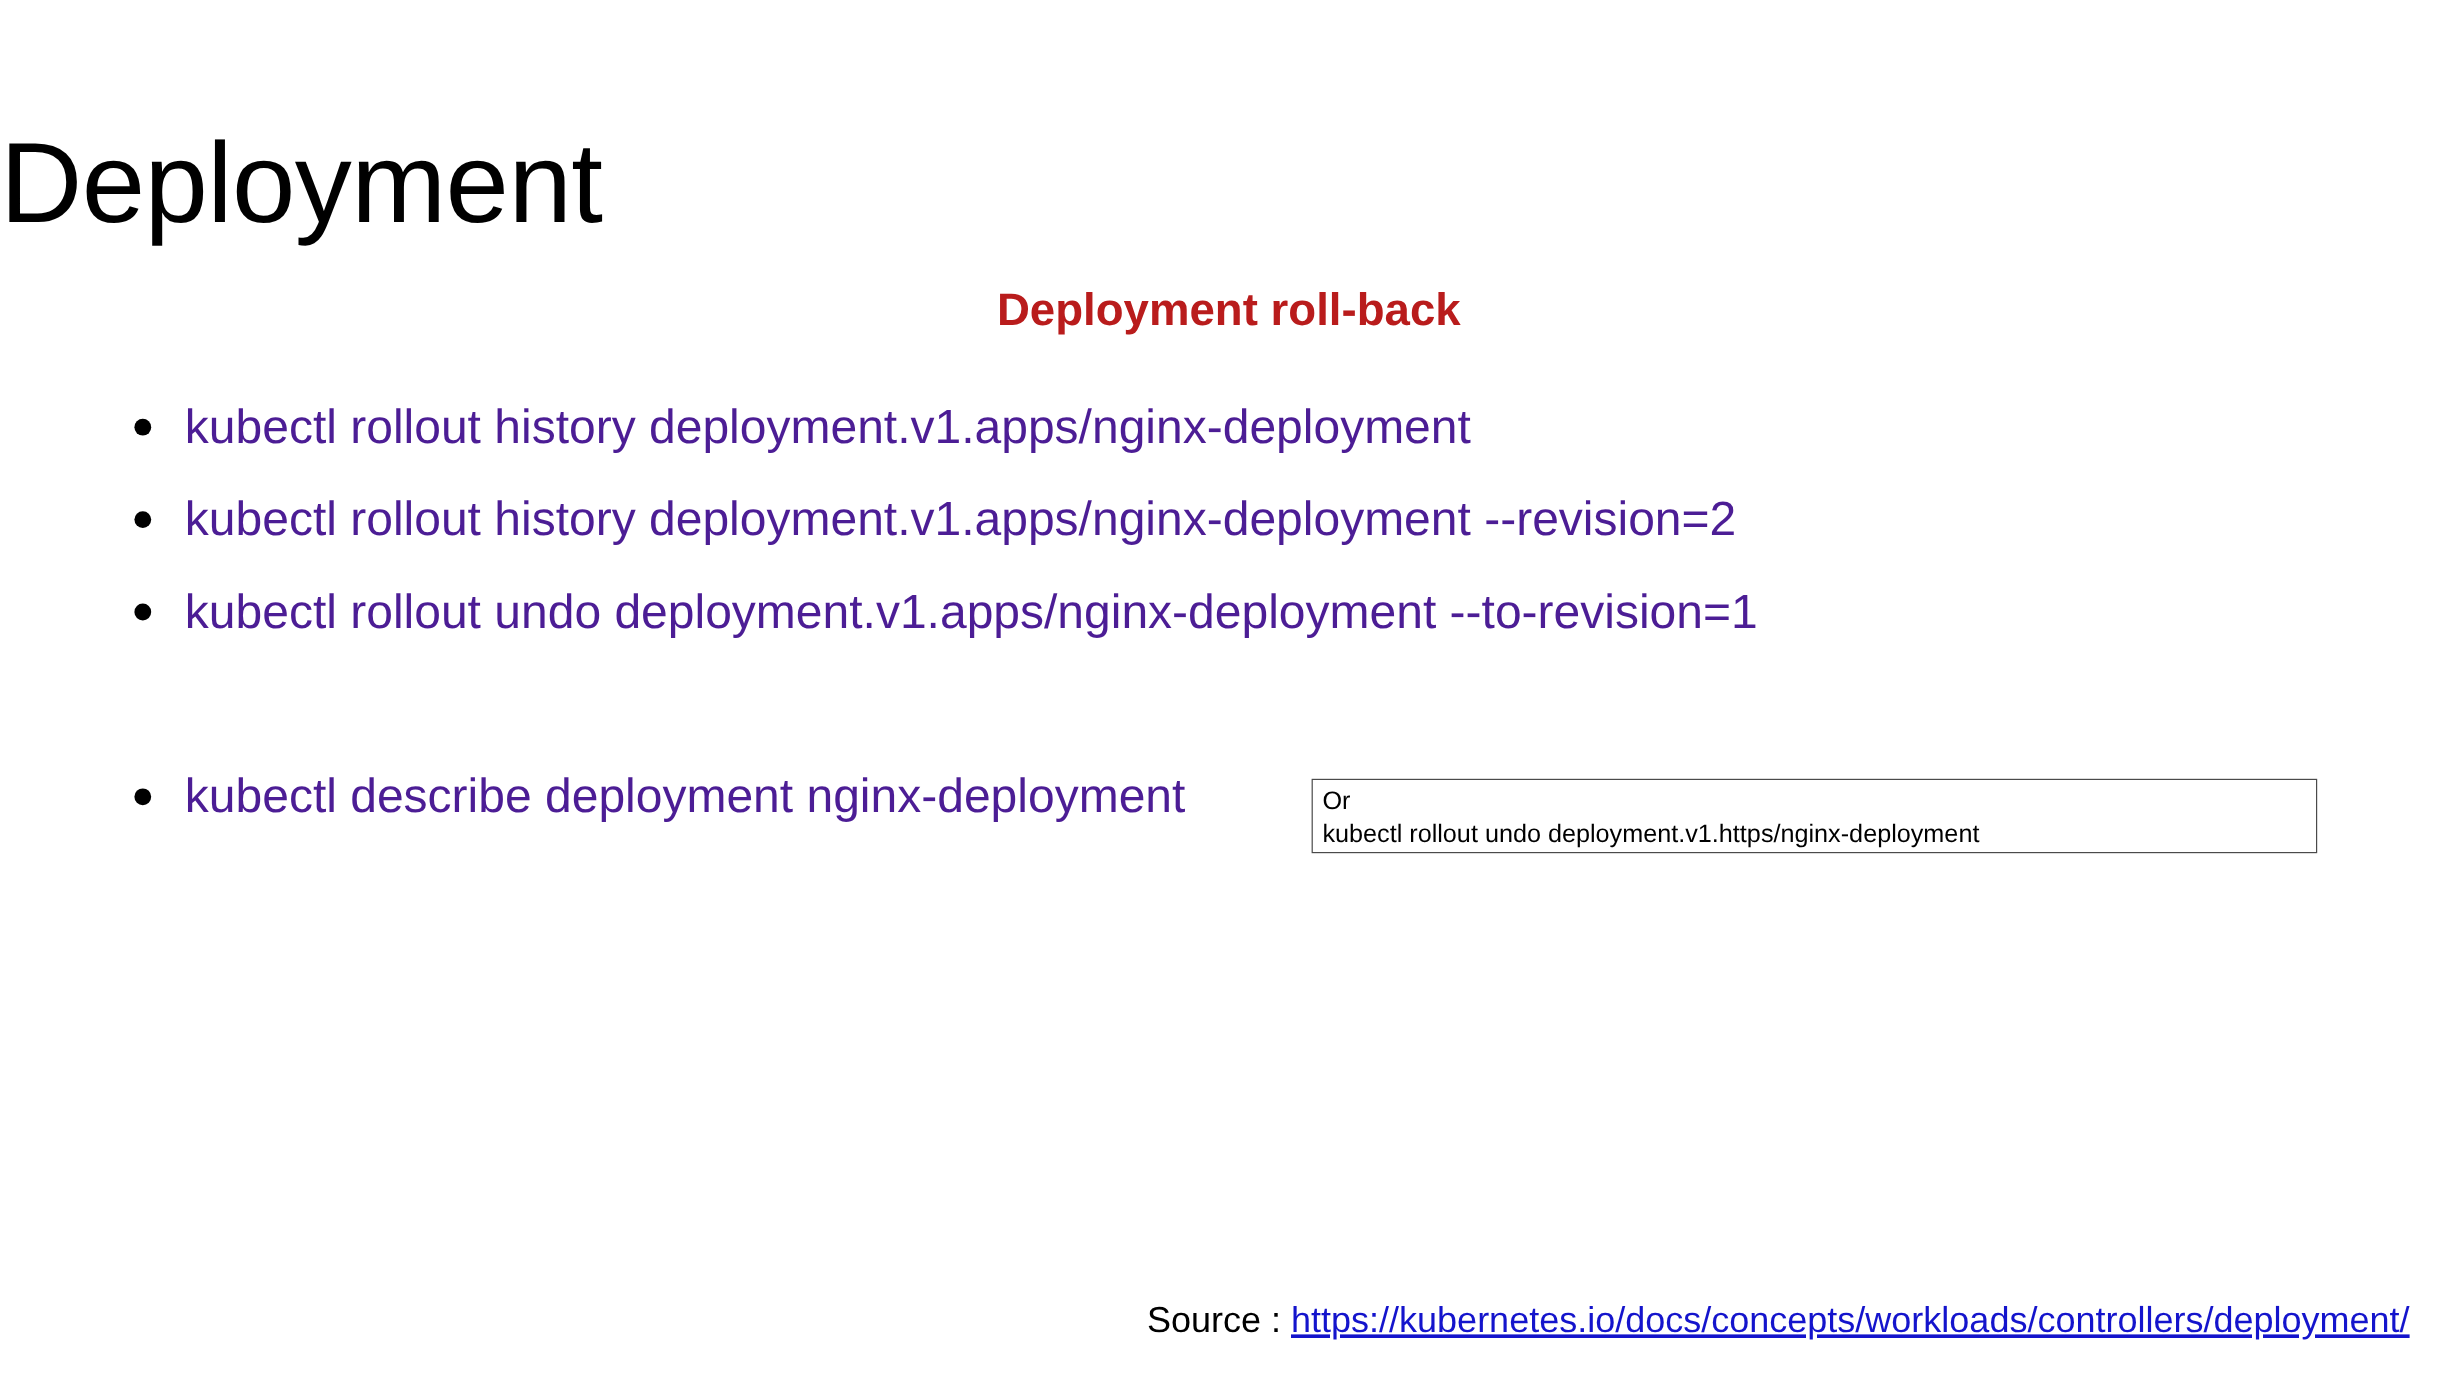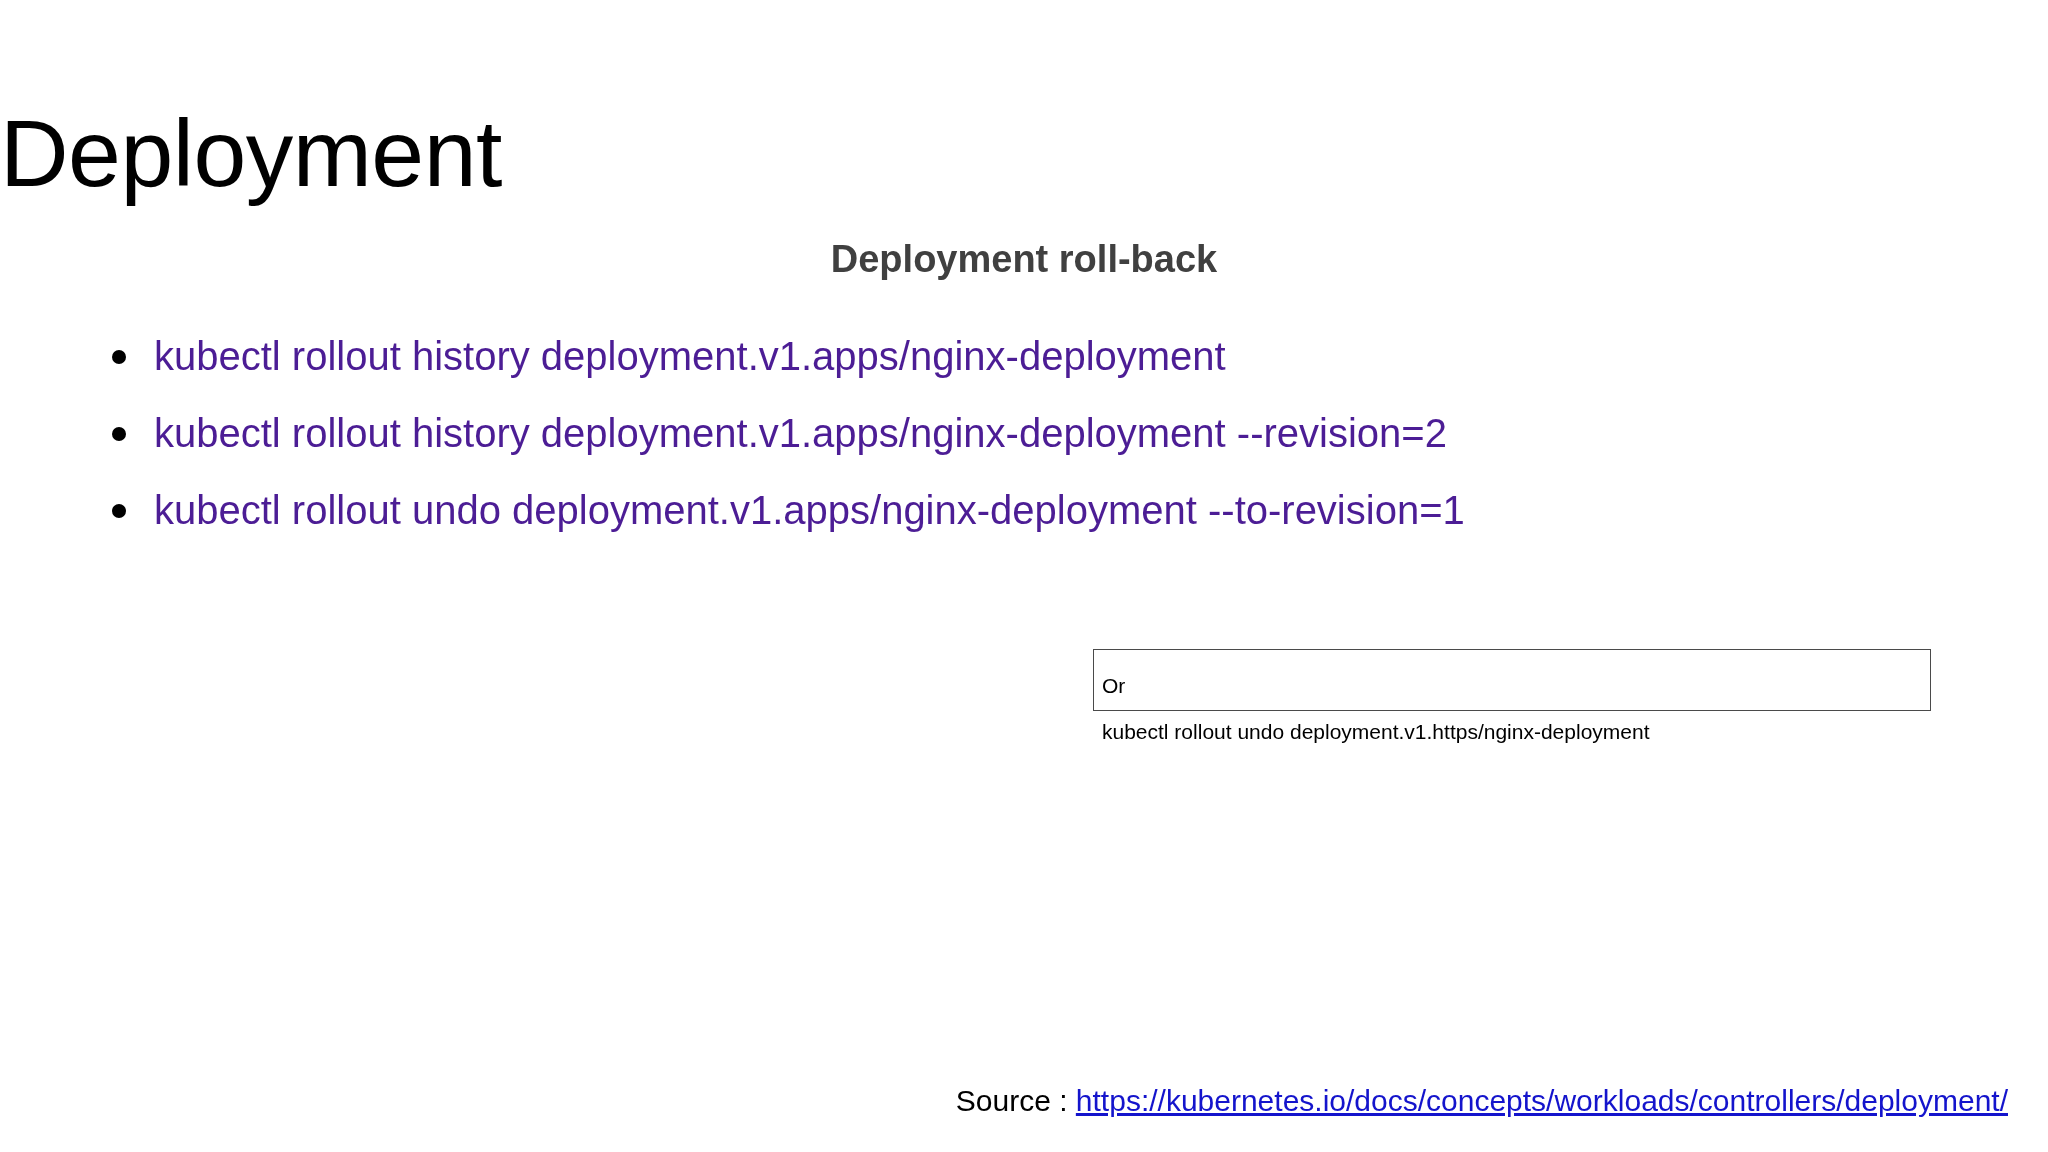--- a/index.html
+++ b/index.html
@@ -40,21 +40,21 @@
   
   .slide-subtitle {
     position: absolute;
     left: 0;
     top: 205px;
     width: 2048px;
     text-align: center;
     font-size: 38px;
     line-height: 1.2;
     font-weight: 700;
-    color: #404040;
+    color: #b91c1c;
     white-space: nowrap;
   }
 
   
   .bullet-list {
     position: absolute;
     left: 108px;
     top: 330px;
     width: 1860px;
   }
@@ -108,21 +108,20 @@
     box-sizing: border-box;
     border: 1.5px solid #4a4a4a;
     background: #ffffff;
     padding: 4px 6px 0 8px;
   }
   .callout-line {
     font-size: 21px;
     line-height: 28px;
     color: #000000;
     white-space: nowrap;
-    margin-top: 18px;
   }
 
   
   .source-line {
     position: absolute;
     right: 40px;
     bottom: 32px;
     font-size: 30px;
     line-height: 38px;
     color: #000000;
@@ -161,20 +160,24 @@
 
     <div class="bullet-row">
       <span class="bullet-marker"></span>
       <span class="bullet-text">kubectl rollout undo deployment.v1.apps/nginx-deployment --to-revision=1</span>
     </div>
 
     <div class="bullet-row spacer">
       <span class="bullet-text"></span>
     </div>
 
+    <div class="bullet-row">
+      <span class="bullet-marker"></span>
+      <span class="bullet-text">kubectl describe deployment nginx-deployment</span>
+    </div>
 
   </div>
 
   <div class="callout-box">
     <div class="callout-line">Or</div>
     <div class="callout-line">kubectl rollout undo deployment.v1.https/nginx-deployment</div>
   </div>
 
   <div class="source-line">
     <span class="source-label">Source : </span><span class="source-url">https://kubernetes.io/docs/concepts/workloads/controllers/deployment/</span>

